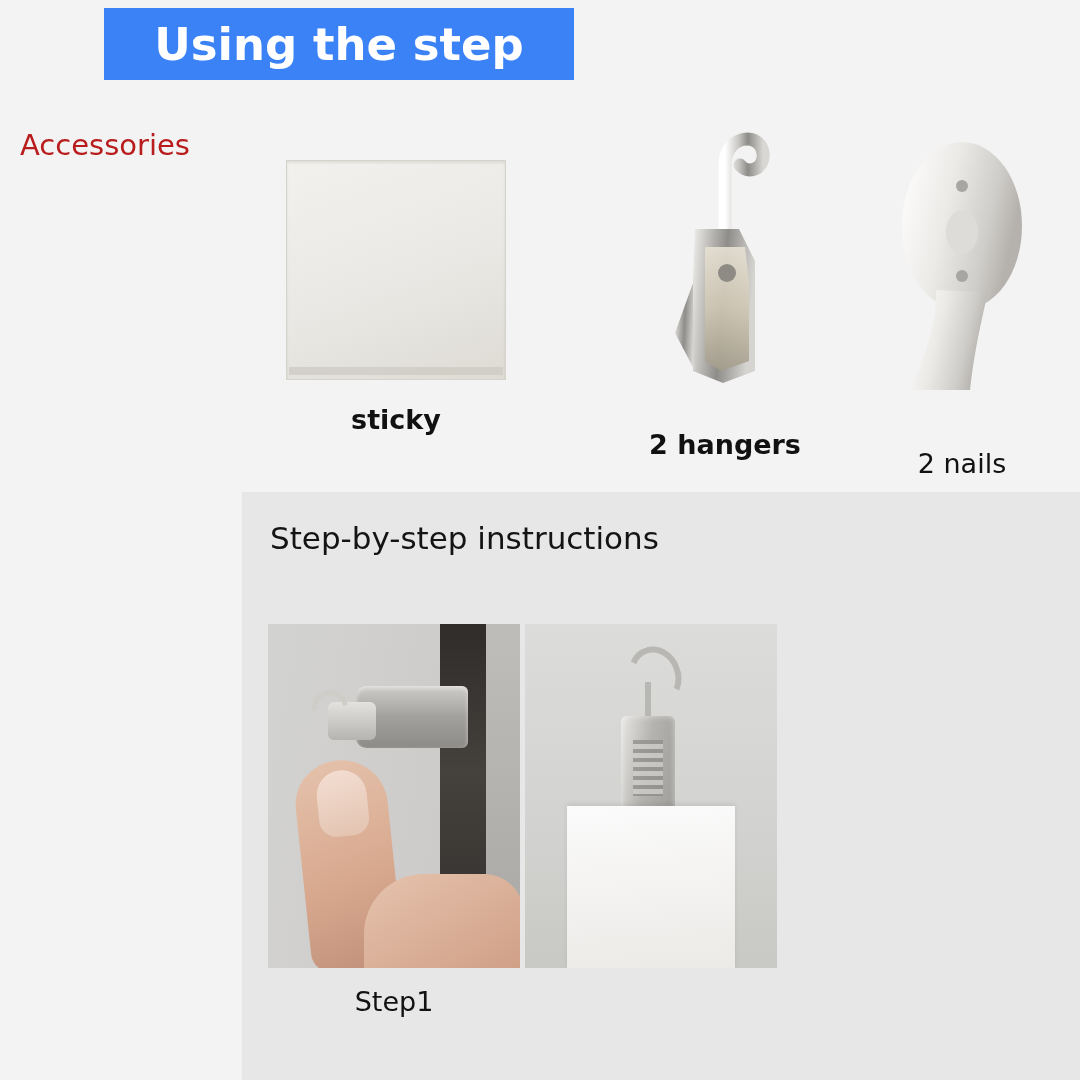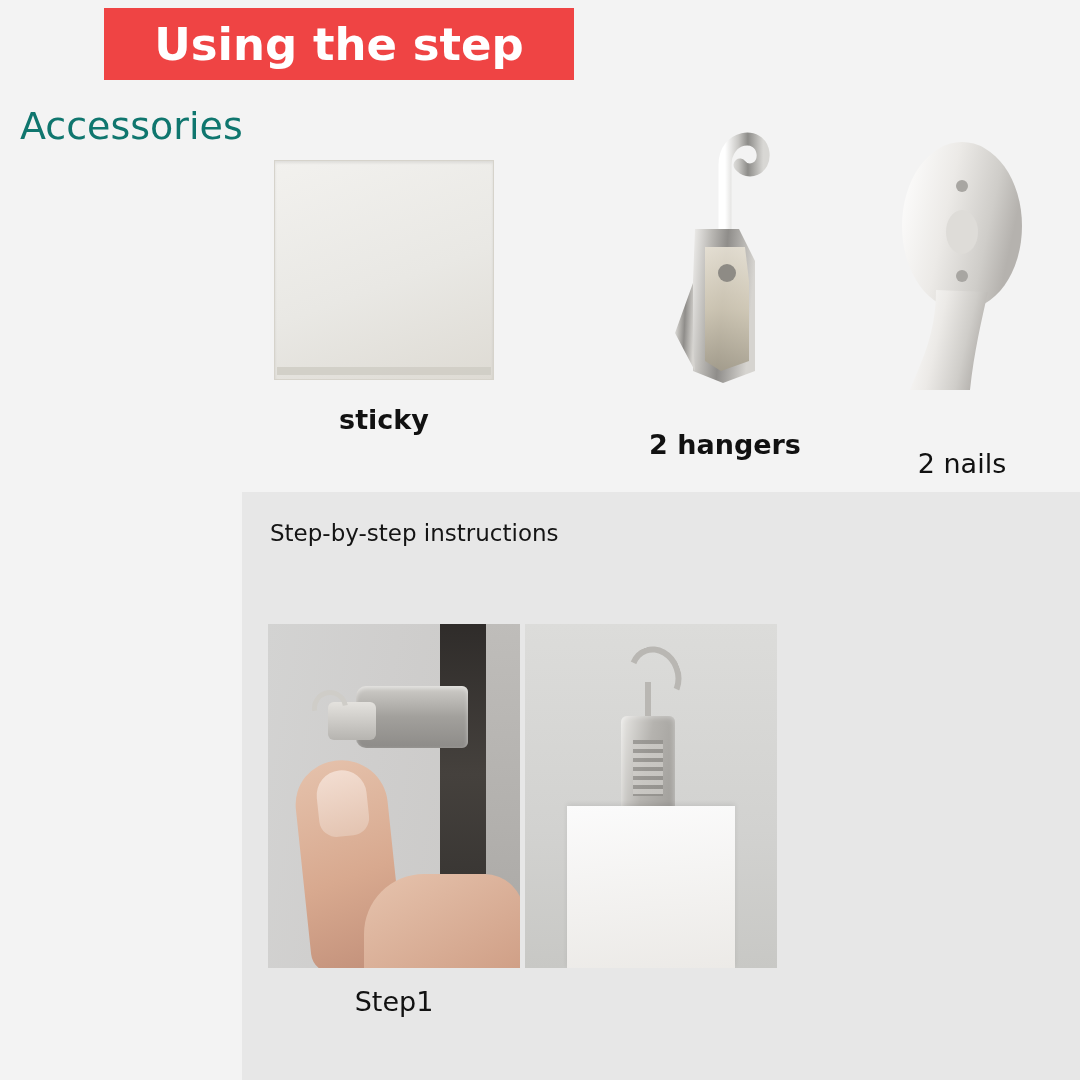--- a/index.html
+++ b/index.html
@@ -15,41 +15,41 @@
     position: relative;
   }
 
   
   .title-banner {
     position: absolute;
     left: 104px;
     top: 8px;
     width: 470px;
     height: 72px;
-    background: #ef4444;
+    background: #3b82f6;
     display: flex;
     align-items: center;
     justify-content: center;
   }
   .title-banner .title-text {
     color: #ffffff;
     font-size: 45px;
     font-weight: bold;
     letter-spacing: 0px;
     line-height: 1;
     white-space: nowrap;
   }
 
   
   .accessories-label {
     position: absolute;
     left: 20px;
-    top: 104px;
-    font-size: 38px;
-    color: #0f766e;
+    top: 128px;
+    font-size: 29px;
+    color: #b91c1c;
     font-weight: normal;
   }
 
   
   .accessories-row {
     position: absolute;
     left: 0;
     top: 100px;
     width: 1080px;
     height: 370px;
@@ -61,21 +61,21 @@
   }
   .acc-caption {
     font-size: 27px;
     color: #111111;
     margin-top: 8px;
     white-space: nowrap;
   }
 
   
   .acc-sticky {
-    left: 246px;
+    left: 258px;
     top: 60px;
     width: 220px;
     padding-left: 28px;
   }
   .sticky-pad {
     width: 218px;
     height: 218px;
     margin: 0 auto;
     background: linear-gradient(160deg, #f2f1ee 0%, #e9e8e4 55%, #dedbd4 100%);
     border: 1px solid #d6d3cb;
@@ -144,21 +144,21 @@
     left: 242px;
     top: 492px;
     width: 838px;
     height: 588px;
     background: #e7e7e7;
   }
   .instructions-title {
     position: absolute;
     left: 28px;
     top: 28px;
-    font-size: 23px;
+    font-size: 31px;
     color: #141414;
     white-space: nowrap;
   }
   .steps-row {
     position: absolute;
     left: 26px;
     top: 132px;
     width: 790px;
     display: flex;
     gap: 5px;

